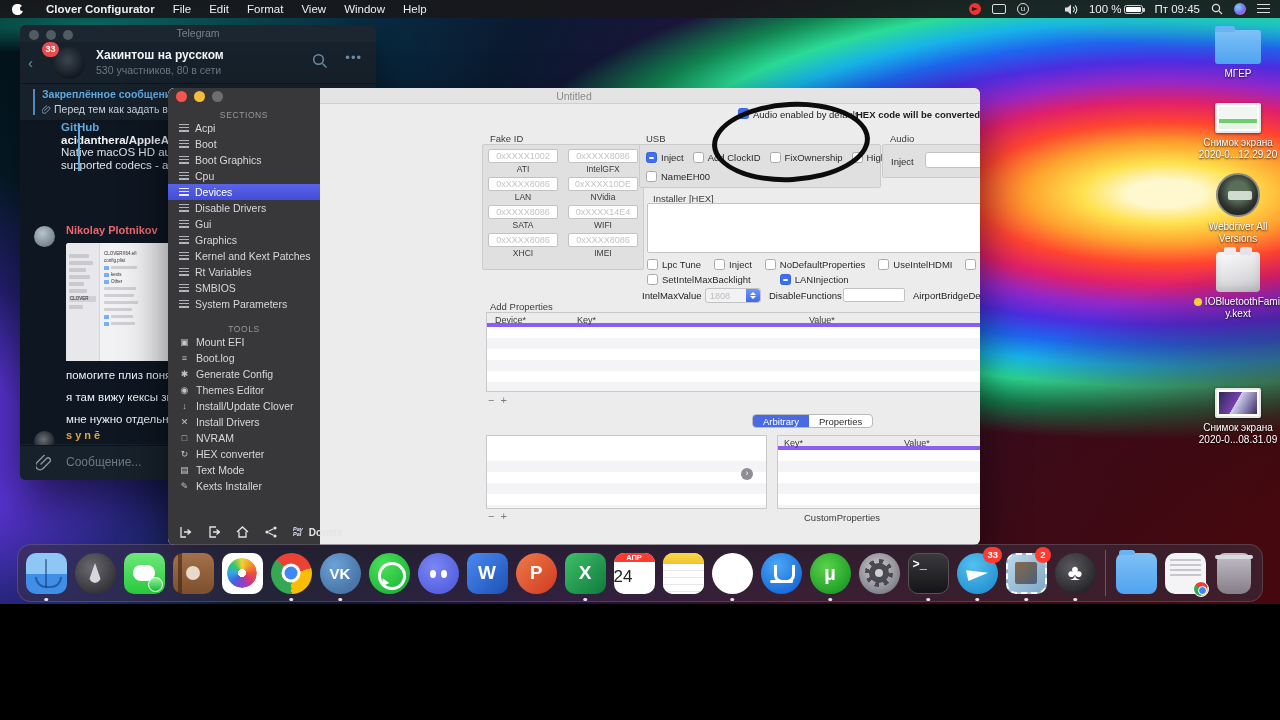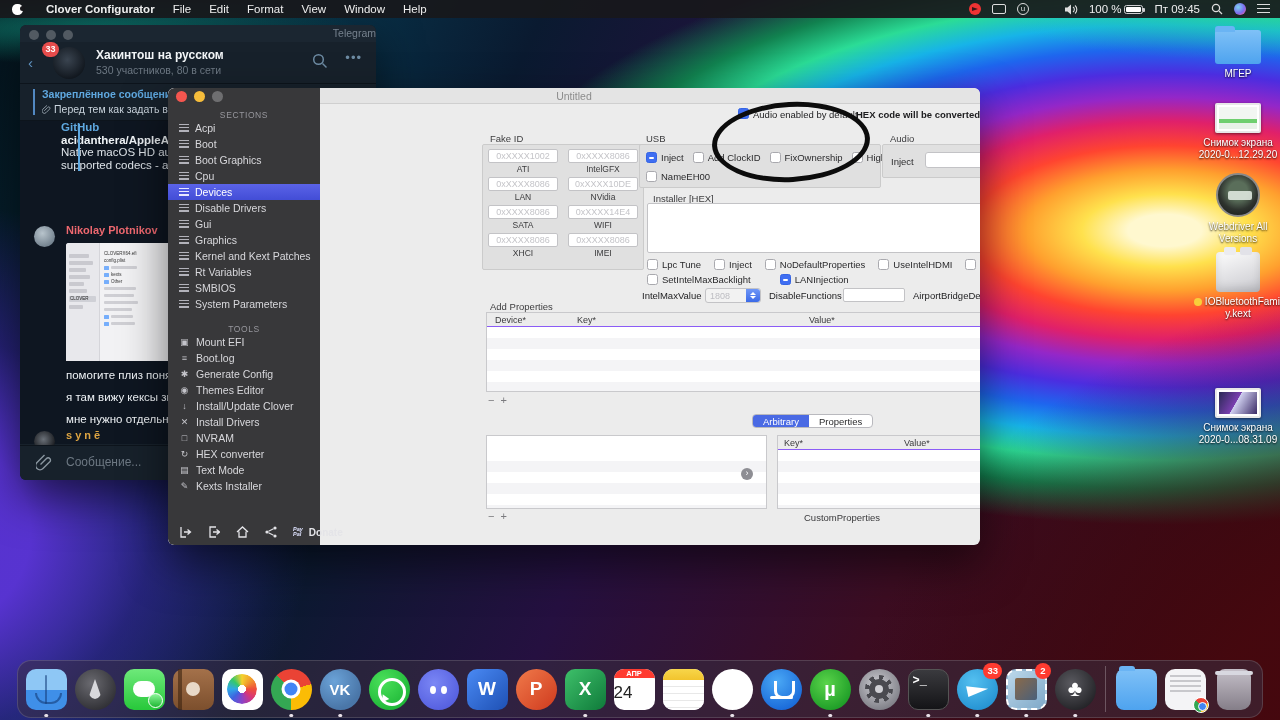--- a/index.html
+++ b/index.html
@@ -1,18 +1,18 @@
 <!DOCTYPE html>
 <html><head>
 <meta charset="utf-8">
 <style>
   * { margin:0; padding:0; box-sizing:border-box; }
   html,body { width:1280px; height:720px; overflow:hidden; background:#000; }
   body { font-family:"Liberation Sans", sans-serif; -webkit-font-smoothing:antialiased; }
-  .screen { position:absolute; inset:0; width:1280px; height:720px; overflow:hidden; }
+  .screen { position:absolute; inset:0; width:1280px; height:604px; overflow:hidden; }
 
   
   .wallpaper { position:absolute; inset:0;
     background:
       radial-gradient(ellipse 30% 7% at 7% 4%, rgba(22,216,178,.45), transparent 70%),
       radial-gradient(ellipse 26% 9% at 97% 2%, rgba(44,222,120,.5), transparent 70%),
       radial-gradient(ellipse 95% 130% at 118% 108%, rgba(70,8,14,.95) 0 26%, rgba(70,8,14,0) 55%),
       radial-gradient(ellipse 72% 56% at 91% 32%, #fff8cf 0 4%, #ffe14d 9%, #ffa02e 15%, #ff4430 21%, #e0206a 27%, #9427c8 33%, #4c2de0 39%, #1e66ee 45%, #17b4e8 51%, #2bdc96 57%, #11814f 64%, rgba(8,40,44,0) 73%),
       radial-gradient(ellipse 52% 75% at -8% 74%, rgba(96,52,224,.9) 0 20%, rgba(62,32,170,.55) 38%, rgba(0,0,20,0) 62%),
       linear-gradient(115deg, #04131c 0%, #062737 14%, #083046 22%, #0a1a30 34%, #251040 52%, #3c0d22 72%, #2c0710 100%);
@@ -57,21 +57,21 @@
   .kext-ic::after { content:""; position:absolute; right:8px; top:-5px; width:12px; height:8px; background:#e2e2e8; border-radius:2px; }
   .tagdot { display:inline-block; width:8px; height:8px; border-radius:50%; background:#f8cf3a; margin-right:3px; vertical-align:-1px; }
 
   
   .win { position:absolute; border-radius:6px; box-shadow:0 18px 45px rgba(0,0,0,.55); }
   .lights { position:absolute; display:flex; gap:7px; }
   .lights i { width:11px; height:11px; border-radius:50%; }
 
   
   .tg { left:20px; top:25px; width:356px; height:455px; background:#17212b; z-index:10; overflow:hidden; }
-  .tg-title { height:17px; background:#1b2631; color:#76828e; font-size:10.5px; text-align:right; line-height:17px; border-radius:6px 6px 0 0; }
+  .tg-title { height:17px; background:#1b2631; color:#76828e; font-size:10.5px; text-align:center; line-height:17px; border-radius:6px 6px 0 0; }
   .tg .lights { left:9px; top:5px; } .tg .lights i { width:10px; height:10px; background:#525a62; }
   .tg-head { position:relative; height:42px; border-bottom:1px solid #0d141c; }
   .tg-back { position:absolute; left:8px; top:12px; color:#5f93c1; font-size:15px; }
   .tg-ava { position:absolute; left:33px; top:5px; width:32px; height:32px; border-radius:50%; background:radial-gradient(circle at 45% 40%, #3a4450, #10161d 75%); }
   .tg-badge { position:absolute; left:22px; top:0px; min-width:17px; height:15px; border-radius:8px; background:#e74c4c; color:#fff; font-size:9px; font-weight:bold; text-align:center; line-height:15px; padding:0 3px; z-index:2; }
   .tg-chat-title { position:absolute; left:76px; top:6px; color:#f2f5f7; font-size:12px; font-weight:bold; }
   .tg-chat-sub { position:absolute; left:76px; top:22px; color:#6d7883; font-size:10.5px; }
   .tg-search { position:absolute; right:48px; top:11px; }
   .tg-dots { position:absolute; right:14px; top:8px; color:#6d8ba3; font-size:13px; letter-spacing:1px; }
   .tg-pinned { position:relative; height:37px; border-bottom:1px solid #0d141c; }
@@ -132,21 +132,21 @@
   .combo { position:relative; background:#fff; border:1px solid #c3c3c6; border-radius:3px; }
   .combo .cbtn { position:absolute; right:0; top:0; bottom:0; width:14px; background:linear-gradient(180deg,#6f97f7,#3b6ae8); border-radius:0 3px 3px 0; }
   .combo .cbtn::before { content:""; position:absolute; left:4px; top:3px; border-left:3px solid transparent; border-right:3px solid transparent; border-bottom:3.5px solid #fff; }
   .combo .cbtn::after { content:""; position:absolute; left:4px; bottom:3px; border-left:3px solid transparent; border-right:3px solid transparent; border-top:3.5px solid #fff; }
   .combo .cval { position:absolute; left:4px; top:2px; font-size:9px; color:#bdbdc2; }
   .fgrid { position:absolute; display:grid; grid-template-columns:72px 72px; column-gap:8px; row-gap:3px; }
   .fcell { display:flex; flex-direction:column; align-items:center; }
   .fcell input { width:70px; height:14px; text-align:center; }
   .fcell .flab { font-size:8.5px; color:#3a3a3c; margin-top:1px; }
   .tbl { position:absolute; background:#fff; border:1px solid #c9c9cc; }
-  .tbl .thead { position:relative; height:14px; background:#ececec; border-bottom:1px solid #8b5cf6; font-size:9px; color:#3a3a3c; }
+  .tbl .thead { position:relative; height:14px; background:#ececec; border-bottom:4px solid #8b5cf6; font-size:9px; color:#3a3a3c; }
   .tbl .thead span { position:absolute; top:1.5px; }
   .tbl .rows { position:absolute; left:0; right:0; top:14px; bottom:0; background:repeating-linear-gradient(180deg,#fff 0 11px,#f4f4f6 11px 22px); }
   .mp { position:absolute; font-size:11px; color:#7a7a7e; letter-spacing:6px; }
   .tabs { position:absolute; display:flex; height:14px; border:1px solid #b9b9be; border-radius:4px; overflow:hidden; font-size:9.5px; background:#fff; }
   .tab { padding:0 10px; line-height:13px; color:#2a2a2c; }
   .tab.sel { background:#4a6ae4; color:#fff; }
   .xfer { position:absolute; width:12px; height:12px; border-radius:50%; background:#8e8e94; color:#fff; font-size:9px; line-height:11px; text-align:center; }
   .annot { position:absolute; left:712px; top:102px; width:158px; height:80px; border:5px solid #0c0c0c; border-radius:50%; transform:rotate(-3deg); z-index:40; pointer-events:none; }
 
   

